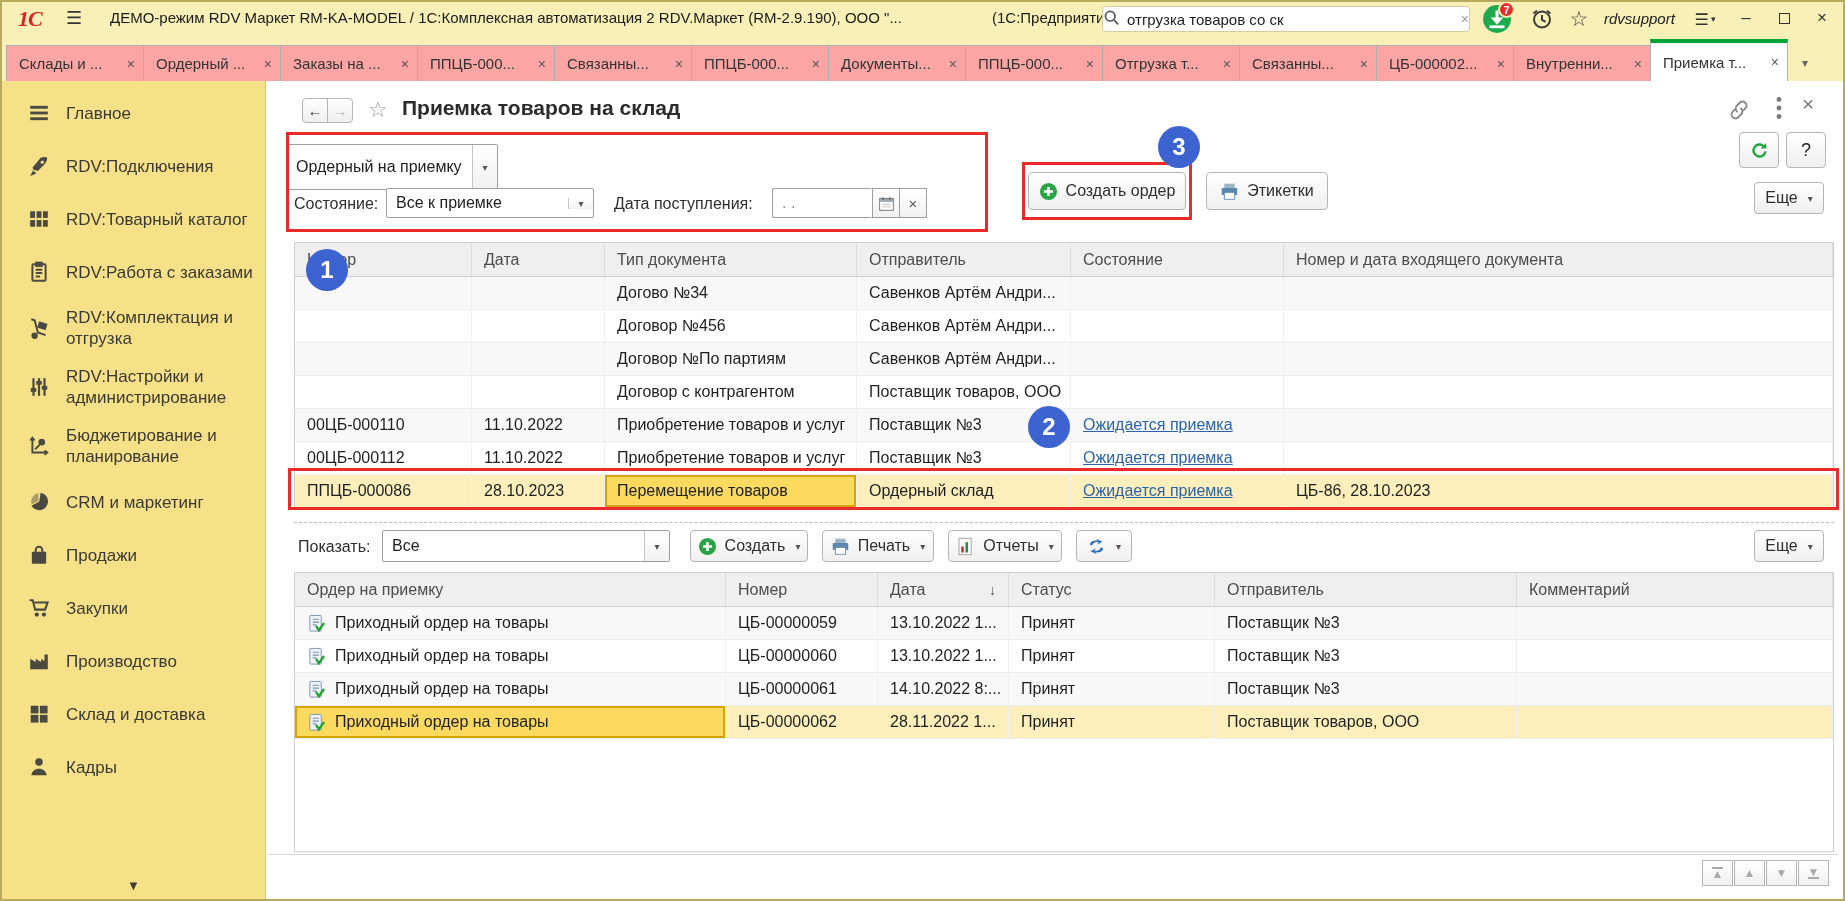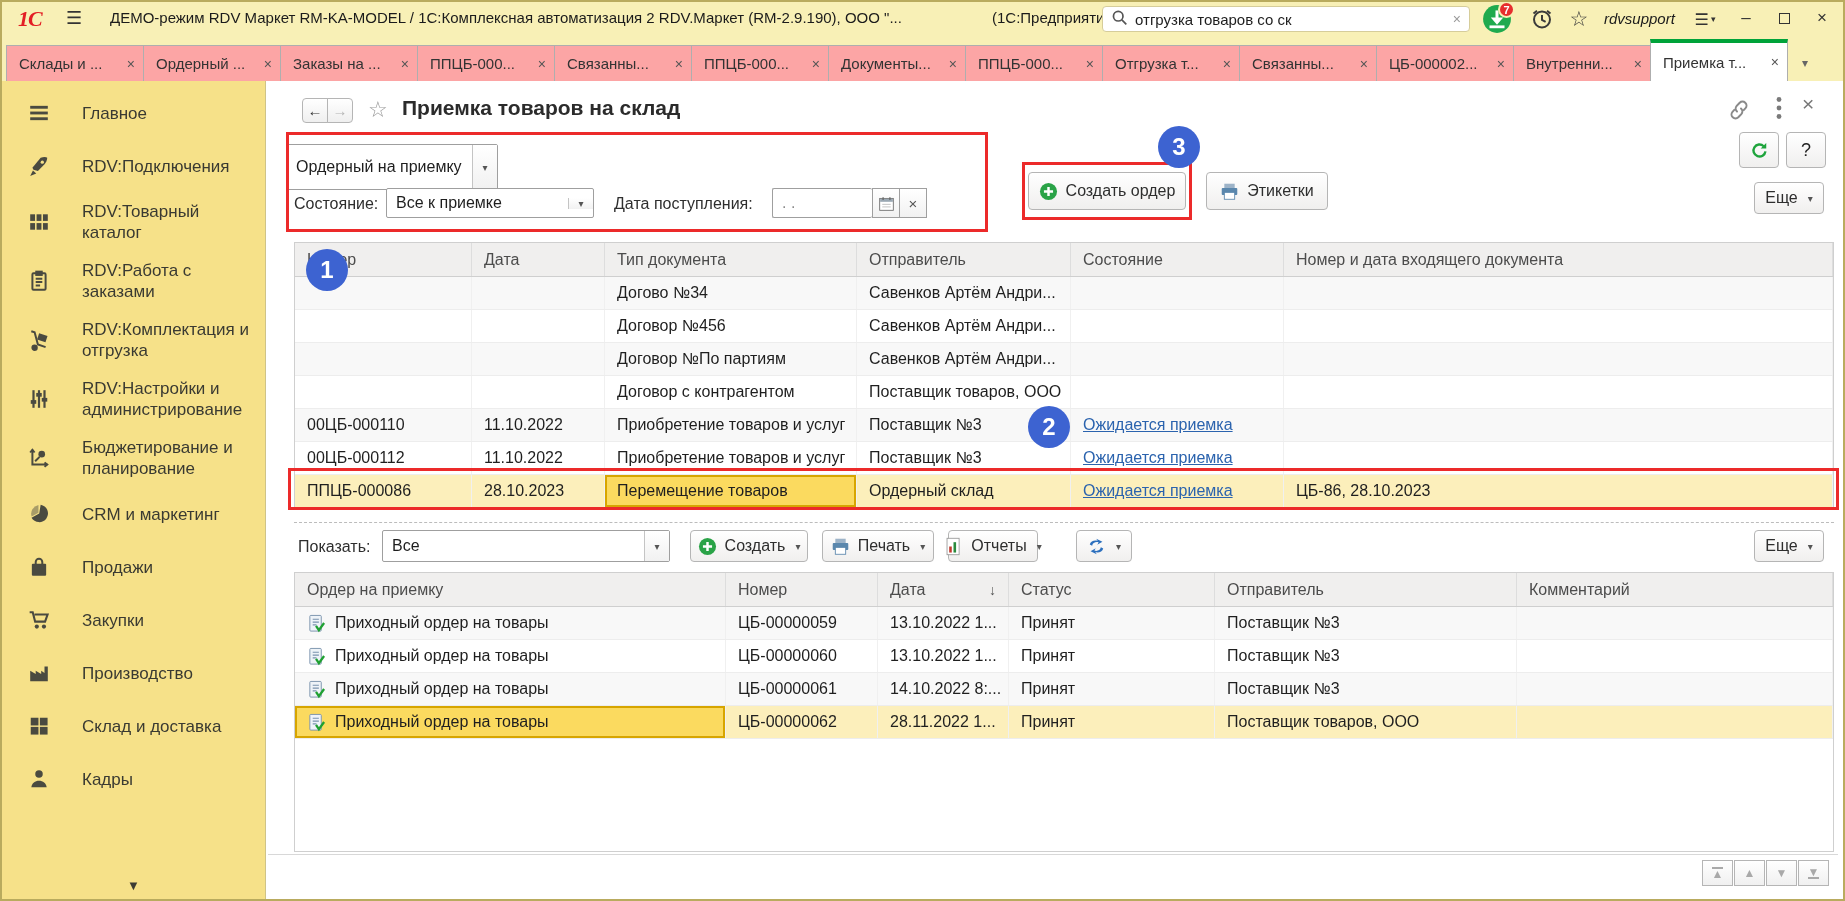--- a/index.html
+++ b/index.html
@@ -10,21 +10,21 @@
   
   #titlebar { position:absolute; left:0; top:0; width:100%; height:34px; background:#f8f0b6;
               display:flex; align-items:center; }
   #logo1c { position:absolute; left:16px; top:4px; font-family:"Liberation Serif", serif;
             font-weight:bold; font-style:italic; font-size:22px; color:#e31e24; letter-spacing:-1px;}
   #hamburger { position:absolute; left:64px; top:5px; font-size:18px; color:#333; cursor:pointer;}
   #tb-title { position:absolute; left:108px; top:7px; font-size:15px; color:#1b1b1b; white-space:nowrap;
               width:870px; overflow:hidden;}
   #tb-suffix { position:absolute; left:990px; top:7px; font-size:15px; color:#1b1b1b; white-space:nowrap;}
   #searchbox { position:absolute; left:1100px; top:4px; width:368px; height:26px; background:#fff;
-               border:1px solid #d6cd9a; border-radius:4px; display:flex; align-items:center; padding:0 8px; gap:7px;}
+               border:1px solid #d6cd9a; border-radius:4px; display:flex; align-items:center; padding:0 0; gap:7px;}
   #searchbox .q { flex:1; font-size:15px; color:#1e1e1e; white-space:nowrap; overflow:hidden;}
   #searchbox .clr { color:#9a9a9a; font-size:14px; cursor:pointer;}
   .tb-ico { position:absolute; top:4px; width:26px; height:26px; display:flex; align-items:center; justify-content:center; cursor:pointer;}
   #notif { left:1480px; top:2px; width:30px; height:30px;}
   #notif-badge { position:absolute; left:1496px; top:-1px; min-width:17px; height:17px; border-radius:9px;
                  background:#e62e2e; border:2px solid #f8f0b6; color:#fff; font-size:11px; font-weight:bold;
                  display:flex; align-items:center; justify-content:center; z-index:5;}
   #histo { left:1527px; }
   #favstar { left:1564px; font-size:21px; color:#3a3a3a;}
   #tb-user { position:absolute; left:1602px; top:8px; font-size:15px; color:#1b1b1b; cursor:pointer;font-style:italic;}
@@ -43,21 +43,21 @@
   .tab:first-child{ margin-left:4px;}
   .tab .lbl { flex:1; font-size:15px; color:#333; white-space:nowrap; overflow:hidden;}
   .tab .x { font-size:14px; color:#555; margin-left:4px;}
   .tab.active { height:42px; background:#fff; border-top:4px solid #00a33a; z-index:3;}
   #tab-caret { width:34px; height:36px; display:flex; align-items:center; justify-content:center;
                color:#666; font-size:12px; cursor:pointer;}
 
   
   #sidebar { position:absolute; left:0; top:79px; width:264px; height:822px; background:#f6e189;
              border-right:1px solid #cfc387; display:flex; flex-direction:column; padding-top:14px; }
-  .side-item { display:flex; align-items:center; gap:32px; min-height:36px; margin-bottom:17px;
+  .side-item { display:flex; align-items:center; gap:16px; min-height:36px; margin-bottom:17px;
                padding:0 8px 0 26px; cursor:pointer;}
   .side-item .sic { width:22px; height:22px; flex:none; }
   .side-item .sic svg { width:22px; height:22px; display:block;}
   .side-item .slb { font-size:17px; color:#3a3a32; line-height:21px; }
   #side-collapse { margin-top:auto; margin-bottom:10px; text-align:center; color:#3c3c34; font-size:13px; cursor:pointer;}
 
   
   .navbtn { position:absolute; width:26px; height:25px; background:linear-gradient(#fff,#efefef);
             border:1px solid #b5b5b5; display:flex; align-items:center; justify-content:center;
             font-size:15px; cursor:pointer;}
@@ -621,21 +621,21 @@
     <span class="bico">
       <svg viewBox="0 0 22 22">
           <rect x="5" y="2" width="12" height="5" fill="#9db3c8"></rect>
           <rect x="2" y="7" width="18" height="8" rx="1" fill="#5b87ad"></rect>
           <rect x="5" y="12" width="12" height="8" fill="#fff" stroke="#5b87ad"></rect>
         </svg>
     </span>
     <span>Печать</span>
     <span class="cdn">▾</span>
   </div>
-  <div class="btn" style="position:absolute; left:946px; top:528px; width:90px; height:32px;">
+  <div class="btn" style="position:absolute; left:946px; top:528px; width:114px; height:32px;">
     <span class="bico">
       <svg viewBox="0 0 20 22">
           <rect x="2.5" y="1.5" width="14" height="19" fill="#fff" stroke="#999"></rect>
           <rect x="5" y="11" width="3" height="7" fill="#c23a2e"></rect>
           <rect x="10" y="6" width="3" height="12" fill="#2a8a3d"></rect>
         </svg>
     </span>
     <span>Отчеты</span>
     <span class="cdn">▾</span>
   </div>

